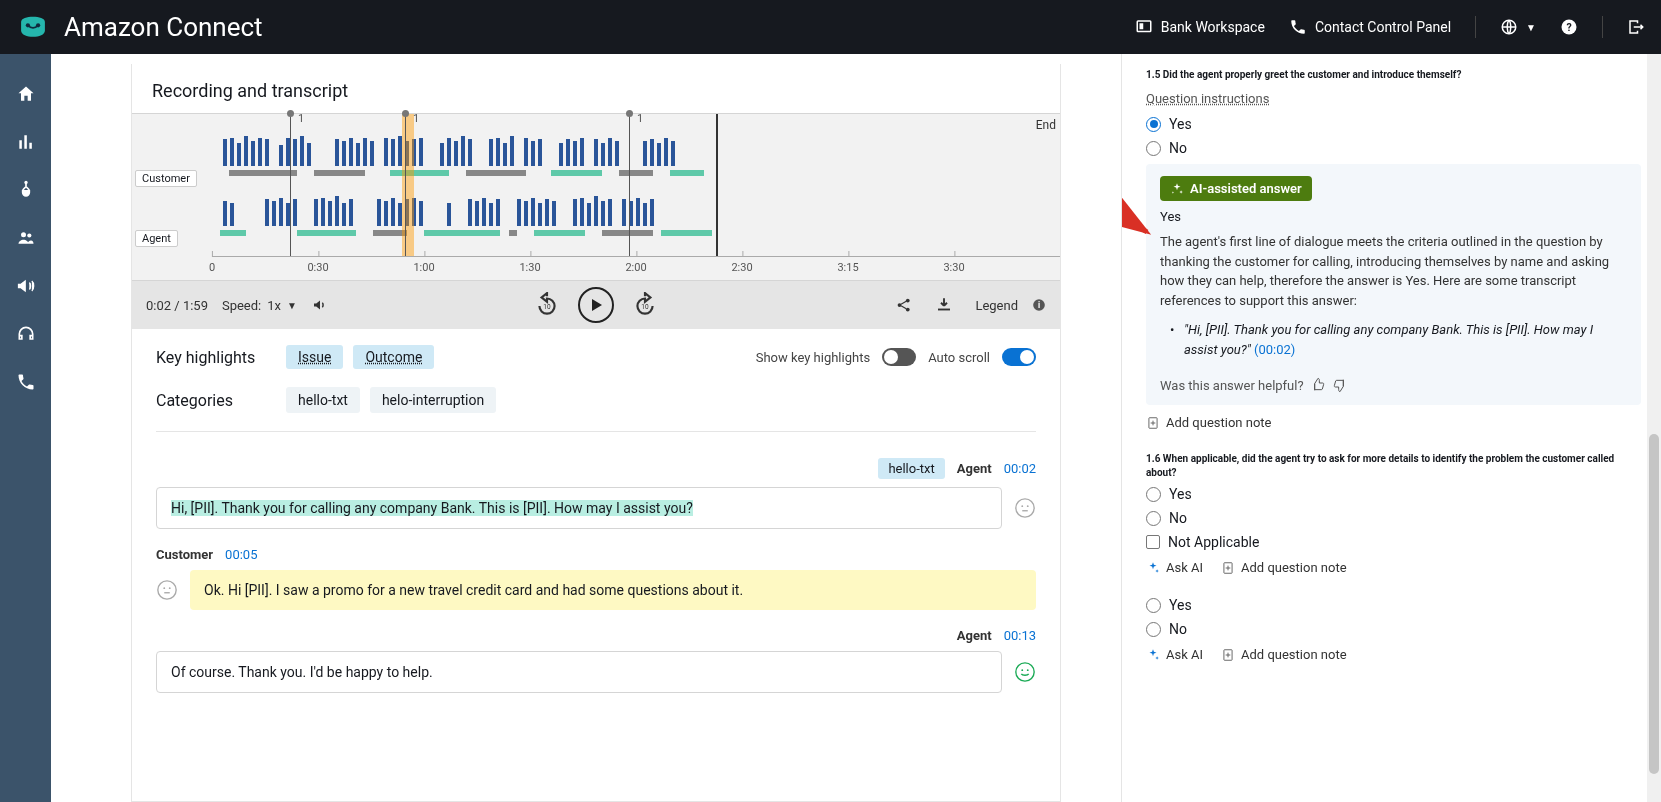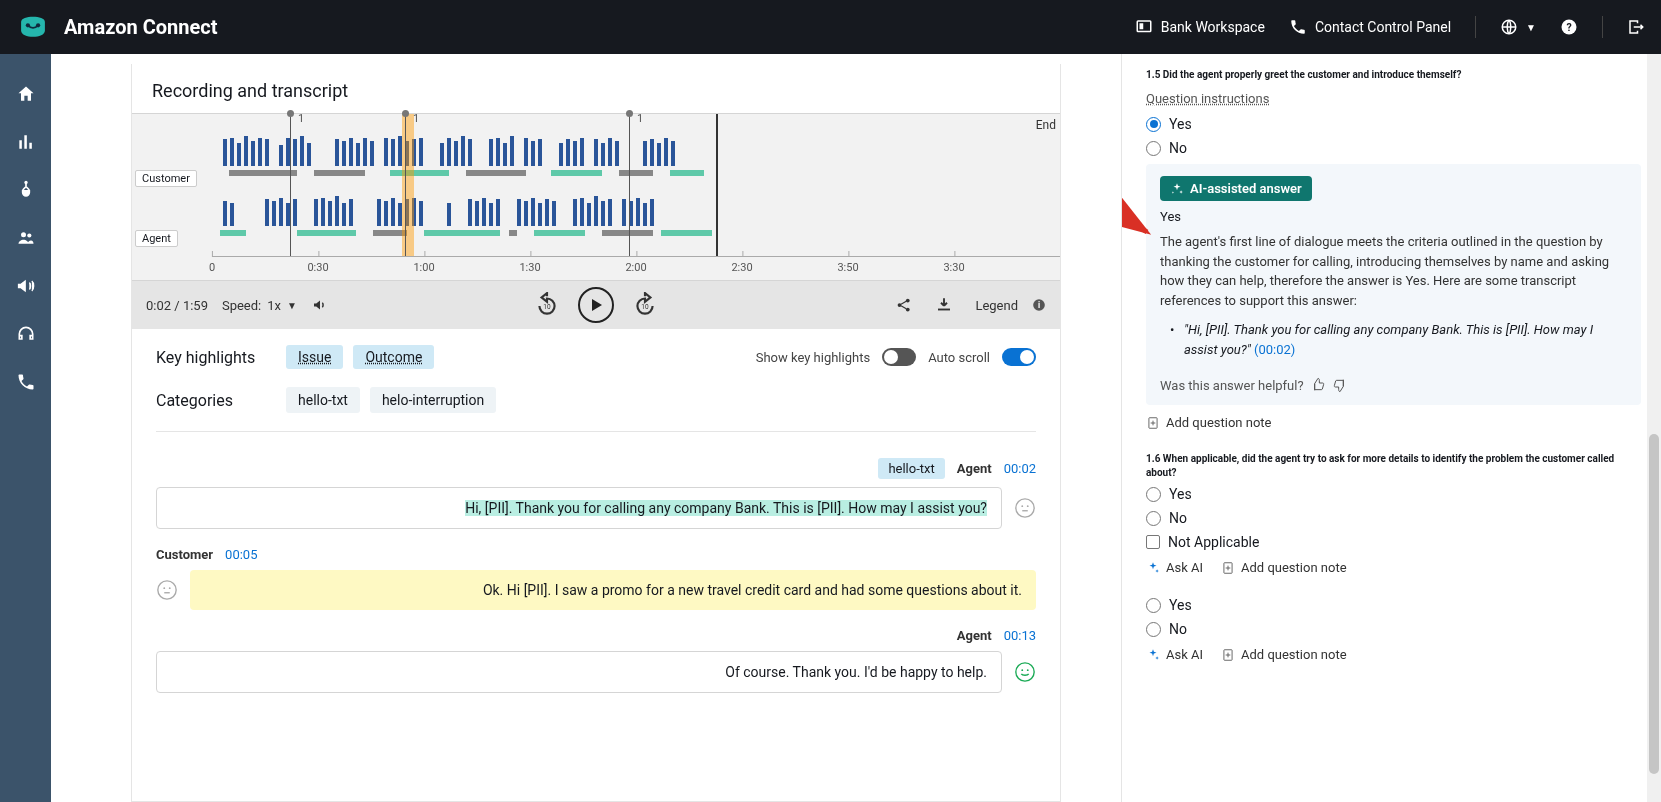--- a/index.html
+++ b/index.html
@@ -2,21 +2,21 @@
 <html><head>
 <meta charset="utf-8">
 <style>
   * { box-sizing: border-box; margin: 0; padding: 0; }
   body { font-family: -apple-system, BlinkMacSystemFont, "Segoe UI", Roboto, Helvetica, Arial, sans-serif; background: #fff; color: #16191f; overflow: hidden; width: 1661px; height: 802px; position: relative; }
   
   
   .top-header { background: #16191f; color: #fff; height: 54px; display: flex; align-items: center; padding: 0 16px; }
   .logo-wrap { display: flex; align-items: center; gap: 14px; }
   .logo-icon { width: 34px; height: 28px; }
-  .product-name { font-size: 20px; font-weight: 700; }
+  .product-name { font-size: 26px; font-weight: 400; }
   .header-spacer { flex: 1; }
   .header-actions { display: flex; align-items: center; gap: 24px; }
   .header-action { display: flex; align-items: center; gap: 8px; color: #fff; font-size: 14px; cursor: pointer; }
   .header-divider { width: 1px; height: 22px; background: #444; }
   .header-icon { width: 18px; height: 18px; fill: #fff; }
 
   
   .left-nav { position: absolute; top: 54px; left: 0; width: 51px; height: 748px; background: #3b536a; display: flex; flex-direction: column; align-items: center; padding-top: 30px; gap: 28px; }
   .nav-icon { width: 20px; height: 20px; fill: #fff; cursor: pointer; }
 
@@ -75,38 +75,38 @@
   
   .transcript { padding: 0 24px 20px; }
   .msg-block { margin-bottom: 18px; }
   .msg-header { display: flex; align-items: center; gap: 12px; margin-bottom: 8px; font-size: 13px; }
   .msg-header.right { justify-content: flex-end; }
   .msg-speaker { font-weight: 700; color: #333; }
   .msg-time { color: #0972d3; }
   .msg-tag { background: #cfe9f6; padding: 3px 10px; border-radius: 3px; font-size: 13px; }
   .msg-row { display: flex; align-items: center; gap: 12px; }
   .msg-row.right { flex-direction: row-reverse; }
-  .msg-bubble { flex: 1; border: 1px solid #d5d5d5; border-radius: 4px; padding: 12px 14px; font-size: 14px; background: #fff; text-align: right; }
+  .msg-bubble { flex: 1; border: 1px solid #d5d5d5; border-radius: 4px; padding: 12px 14px; font-size: 14px; background: #fff; }
   .msg-bubble.grey { background: #fef9c3; border: none; }
   .msg-bubble .hl { background: #b9eee2; }
   .sentiment { width: 22px; height: 22px; }
 
   
   .right-panel { width: 540px; border-left: 1px solid #e5e5e5; padding: 14px 20px 14px 24px; overflow-y: auto; position: relative; }
   .question { margin-bottom: 22px; }
   .q-title { font-size: 10px; font-weight: 700; margin-bottom: 6px; line-height: 1.4; }
   .q-instr { font-size: 13px; text-decoration: underline dotted; color: #555; margin-bottom: 10px; display: inline-block; cursor: pointer; }
   .radio-row, .check-row { display: flex; align-items: center; gap: 8px; margin-bottom: 8px; font-size: 14px; }
   .radio { width: 15px; height: 15px; border: 1.5px solid #777; border-radius: 50%; display: inline-flex; align-items: center; justify-content: center; cursor: pointer; }
   .radio.checked { border-color: #0972d3; }
   .radio.checked::after { content: ''; width: 8px; height: 8px; border-radius: 50%; background: #0972d3; }
   .checkbox { width: 14px; height: 14px; border: 1.5px solid #777; border-radius: 2px; cursor: pointer; }
   
   .ai-box { background: #f3f7fb; border-radius: 4px; padding: 12px 14px; margin-top: 6px; }
-  .ai-badge { display: inline-flex; align-items: center; gap: 6px; background: #0f766e; color: #fff; padding: 5px 10px; border-radius: 4px; font-size: 13px; font-weight: 600; margin-bottom: 8px; }
+  .ai-badge { display: inline-flex; align-items: center; gap: 6px; background: #4d7c0f; color: #fff; padding: 5px 10px; border-radius: 4px; font-size: 13px; font-weight: 600; margin-bottom: 8px; }
   .ai-answer { font-size: 13px; margin-bottom: 8px; }
   .ai-text { font-size: 13px; line-height: 1.5; margin-bottom: 10px; color: #333; }
   .ai-quote { font-size: 13px; font-style: italic; margin-left: 24px; line-height: 1.5; position: relative; }
   .ai-quote::before { content: '•'; position: absolute; left: -14px; font-style: normal; }
   .ai-ts { color: #0972d3; font-style: normal; }
   .ai-feedback { display: flex; align-items: center; gap: 6px; margin-top: 18px; font-size: 13px; color: #555; }
   .thumb { width: 16px; height: 16px; cursor: pointer; fill: none; stroke: #555; stroke-width: 1.5; }
 
   .q-actions { display: flex; gap: 18px; margin-top: 10px; font-size: 13px; }
   .q-action { display: inline-flex; align-items: center; gap: 6px; color: #333; cursor: pointer; }
@@ -443,21 +443,21 @@
             <div class="wf-tick" style="left: 37.5%;">
               <span>1:30</span>
             </div>
             <div class="wf-tick" style="left: 50%;">
               <span>2:00</span>
             </div>
             <div class="wf-tick" style="left: 62.5%;">
               <span>2:30</span>
             </div>
             <div class="wf-tick" style="left: 75%;">
-              <span>3:50</span>
+              <span>3:15</span>
             </div>
             <div class="wf-tick" style="left: 87.5%;">
               <span>3:30</span>
             </div>
           </div>
       </div>
 
       <div class="player-bar">
         <span>0:02 / 1:59</span>
         <div class="speed-wrap">

